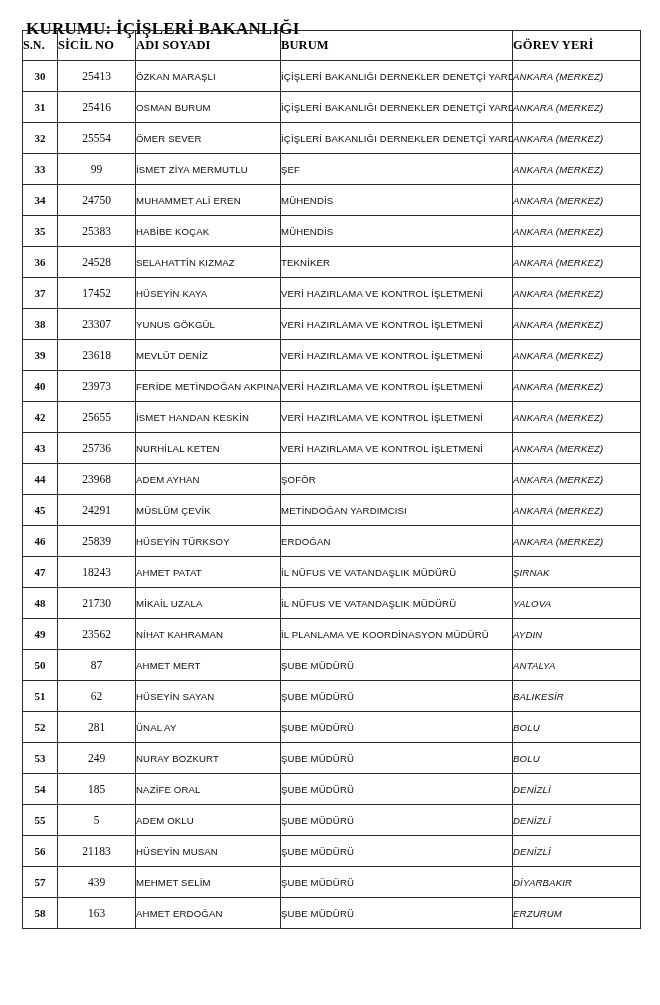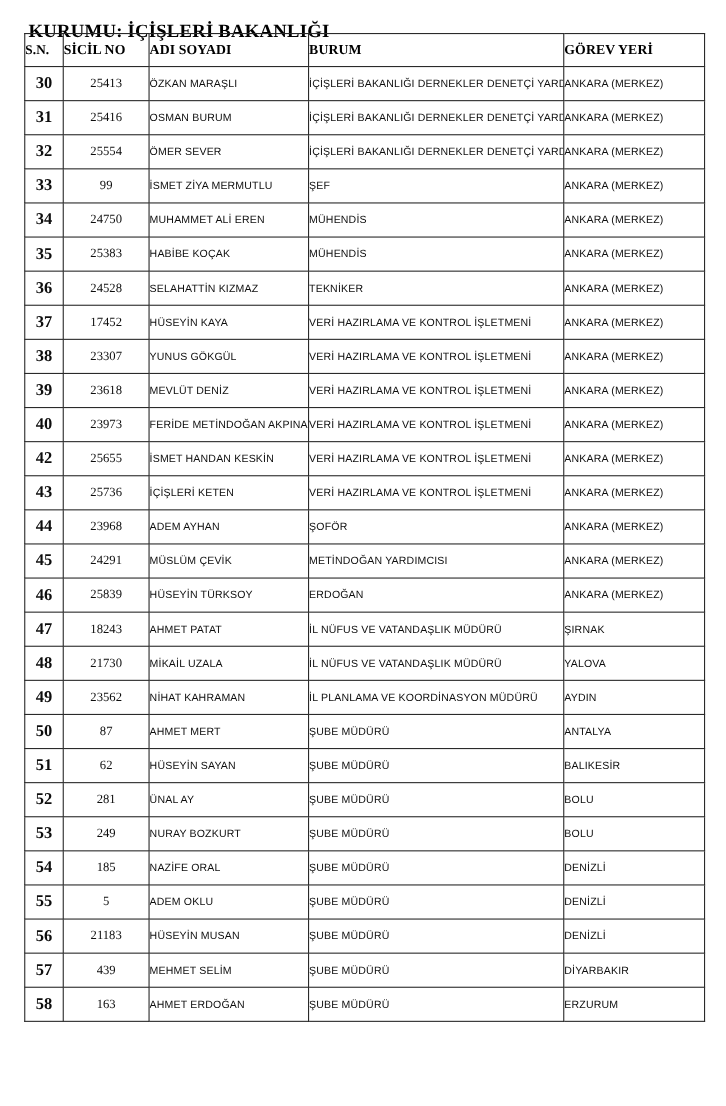--- a/index.html
+++ b/index.html
@@ -73,34 +73,34 @@
     margin-top: 42px;
   }
 
   
   tbody tr { height: 31px; }
 
   td.sn {
     text-align: center;
     font-family: "Liberation Serif", serif;
     font-weight: bold;
-    font-size: 15px;
+    font-size: 11px;
   }
   td.sicil {
     text-align: center;
     font-family: "Liberation Serif", serif;
     font-size: 11.5px;
   }
   td.ad, td.unvan, td.gorev {
     text-align: left;
     padding-left: 5px;
     font-size: 9.6px;
     letter-spacing: 0.15px;
   }
-  td.gorev { padding-left: 4px; }
+  td.gorev { padding-left: 4px; font-style: italic; }
 
   
   tbody td { color: #0d0d0d; }
 </style>
 </head>
 <body>
 
 <div id="doc-title">KURUMU: İÇİŞLERİ BAKANLIĞI</div>
 
 <table id="roster-table">
@@ -201,21 +201,21 @@
       <tr>
         <td class="sn">42</td>
         <td class="sicil">25655</td>
         <td class="ad">İSMET HANDAN KESKİN</td>
         <td class="unvan">VERİ HAZIRLAMA VE KONTROL İŞLETMENİ</td>
         <td class="gorev">ANKARA (MERKEZ)</td>
       </tr>
       <tr>
         <td class="sn">43</td>
         <td class="sicil">25736</td>
-        <td class="ad">İÇİŞLERİ KETEN</td>
+        <td class="ad">NURHİLAL KETEN</td>
         <td class="unvan">VERİ HAZIRLAMA VE KONTROL İŞLETMENİ</td>
         <td class="gorev">ANKARA (MERKEZ)</td>
       </tr>
       <tr>
         <td class="sn">44</td>
         <td class="sicil">23968</td>
         <td class="ad">ADEM AYHAN</td>
         <td class="unvan">ŞOFÖR</td>
         <td class="gorev">ANKARA (MERKEZ)</td>
       </tr>

